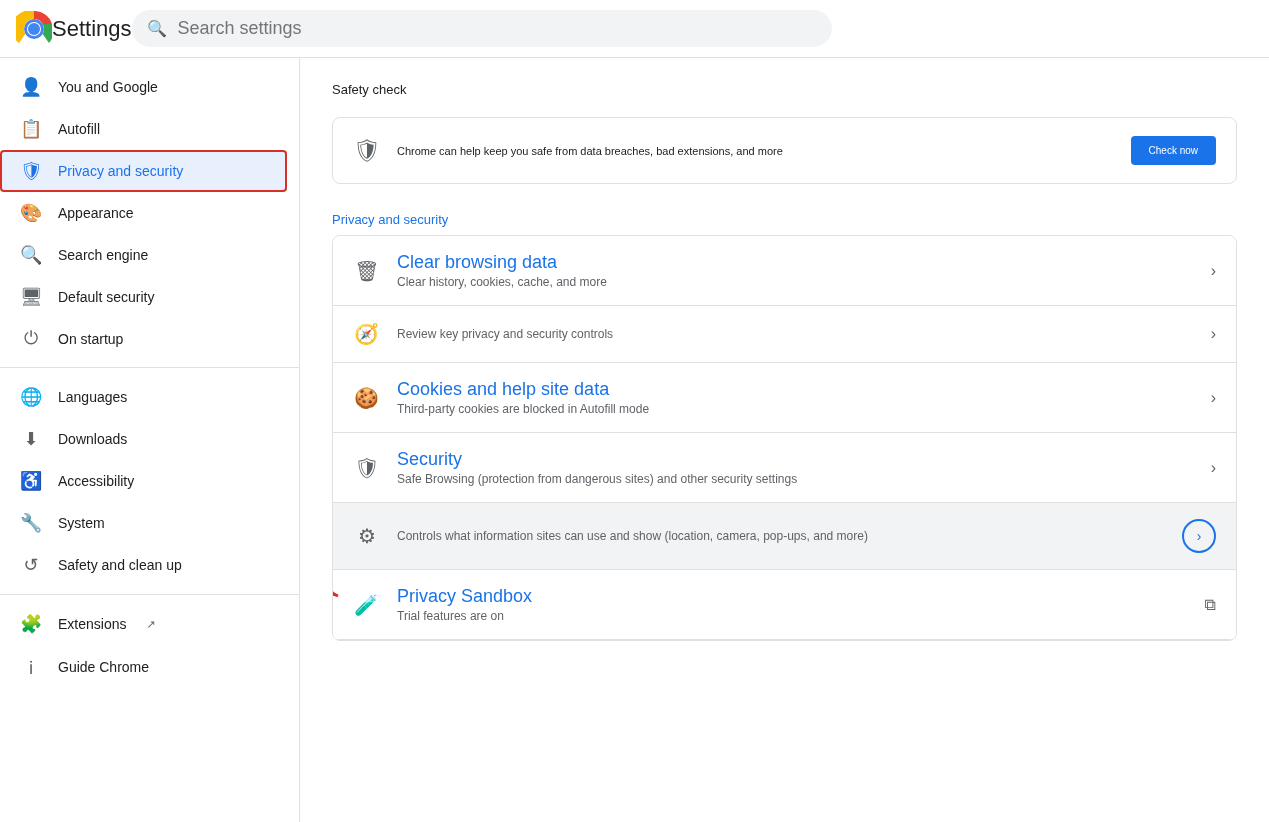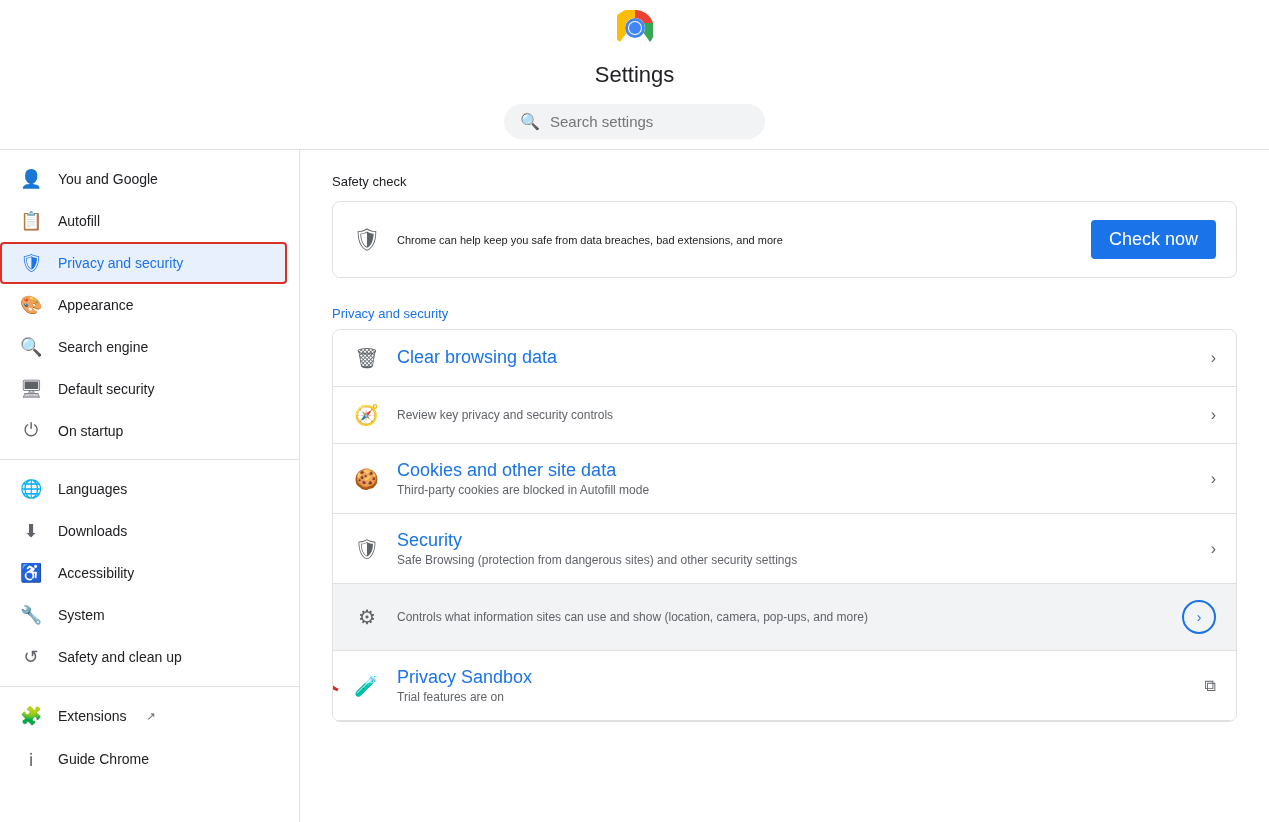--- a/index.html
+++ b/index.html
@@ -1,28 +1,28 @@
 <!DOCTYPE html>
 <html><head>
   <meta charset="utf-8">
   <style>
     * { box-sizing: border-box; margin: 0; padding: 0; }
     body { font-family: 'Segoe UI', Arial, sans-serif; background: #fff; color: #202124; font-size: 14px; display: flex; flex-direction: column; height: 822px; overflow: hidden; }
 
     .top-bar {
-      display: flex; align-items: center; padding: 10px 16px; border-bottom: 1px solid #e0e0e0; gap: 16px; flex-direction: column;
+      display: flex; align-items: center; padding: 10px 16px; border-bottom: 1px solid #e0e0e0; 
     }
     .logo { width: 36px; height: 36px; }
     .app-title { font-size: 22px; font-weight: 400; color: #202124; }
     .search-bar-wrap { flex: 1; max-width: 700px; }
     .search-bar {
       display: flex; align-items: center; background: #f1f3f4; border-radius: 24px; padding: 8px 16px; gap: 10px; width: 100%;
     }
     .search-bar input {
-      border: none; background: transparent; outline: none; font-size: 15px; color: #202124; width: 100%;
+      border: none; background: transparent; outline: none; font-size: 18px; color: #202124; width: 100%;
     }
 
     .main-layout { display: flex; flex: 1; overflow: hidden; }
 
     
     .sidebar { width: 300px; overflow-y: auto; border-right: 1px solid #e0e0e0; padding: 8px 0; flex-shrink: 0; }
     .sidebar-item {
       display: flex; align-items: center; gap: 16px; padding: 10px 20px; cursor: pointer; border-radius: 0 24px 24px 0; margin-right: 12px; position: relative;
     }
     .sidebar-item.active { background: #e8f0fe; }
@@ -32,30 +32,30 @@
       outline: 2px solid #d93025; outline-offset: -2px; border-radius: 4px;
     }
     .sidebar-icon { font-size: 18px; color: #5f6368; width: 22px; text-align: center; flex-shrink: 0; }
     .sidebar-label { font-size: 14px; color: #202124; }
     .sidebar-divider { border: none; border-top: 1px solid #e0e0e0; margin: 8px 0; }
     .ext-icon { font-size: 11px; color: #5f6368; margin-left: 4px; }
 
     
     .content { flex: 1; overflow-y: auto; padding: 24px 32px; }
 
-    .section-title { font-size: 13px; color: #202124; font-weight: 400; margin-bottom: 12px; }
+    .section-title { font-size: 13px; color: #202124; font-weight: 400; margin-bottom: 20px; }
 
     
     .safety-card {
       background: #fff; border: 1px solid #e0e0e0; border-radius: 8px; padding: 18px 20px; display: flex; align-items: center; gap: 16px; margin-bottom: 28px;
     }
     .safety-card-icon { font-size: 22px; color: #5f6368; flex-shrink: 0; }
     .safety-card-text { flex: 1; font-size: 11px; color: #202124; }
     .check-now-btn {
-      background: #1a73e8; color: #fff; border: none; border-radius: 4px; padding: 9px 18px; font-size: 18px; cursor: pointer; white-space: nowrap; flex-shrink: 0;
+      background: #1a73e8; color: #fff; border: none; border-radius: 4px; padding: 9px 18px; font-size: 10px; cursor: pointer; white-space: nowrap; flex-shrink: 0;
     }
 
     
     .privacy-section-title { font-size: 13px; color: #1a73e8; font-weight: 500; margin-bottom: 8px; }
 
     .settings-list { border: 1px solid #e0e0e0; border-radius: 8px; overflow: hidden; }
     .settings-row {
       display: flex; align-items: center; gap: 16px; padding: 16px 20px; background: #fff; border-bottom: 1px solid #e0e0e0; cursor: pointer; position: relative;
     }
     .settings-row:last-child { border-bottom: none; }
@@ -180,34 +180,35 @@
     </div>
 
     <div class="privacy-section-title">Privacy and security</div>
 
     <div class="settings-list" id="privacy-list" style="position:relative;">
 
     <div class="settings-row">
     <span class="row-icon">🗑</span>
     <div class="row-text">
       <div class="row-title">Clear browsing data</div>
+      <div class="row-subtitle">Clear history, cookies, cache, and more</div>
     </div>
     <span class="row-arrow">›</span>
   </div>
         <div class="settings-row">
     <span class="row-icon">🧭</span>
     <div class="row-text">
       <div class="row-subtitle">Review key privacy and security controls</div>
     </div>
     <span class="row-arrow">›</span>
   </div>
         <div class="settings-row">
     <span class="row-icon">🍪</span>
     <div class="row-text">
-      <div class="row-title">Cookies and other site data</div>
+      <div class="row-title">Cookies and help site data</div>
       <div class="row-subtitle">Third-party cookies are blocked in Autofill mode</div>
     </div>
     <span class="row-arrow">›</span>
   </div>
         <div class="settings-row">
     <span class="row-icon">🛡</span>
     <div class="row-text">
       <div class="row-title">Security</div>
       <div class="row-subtitle">Safe Browsing (protection from dangerous sites) and other security settings</div>
     </div>

